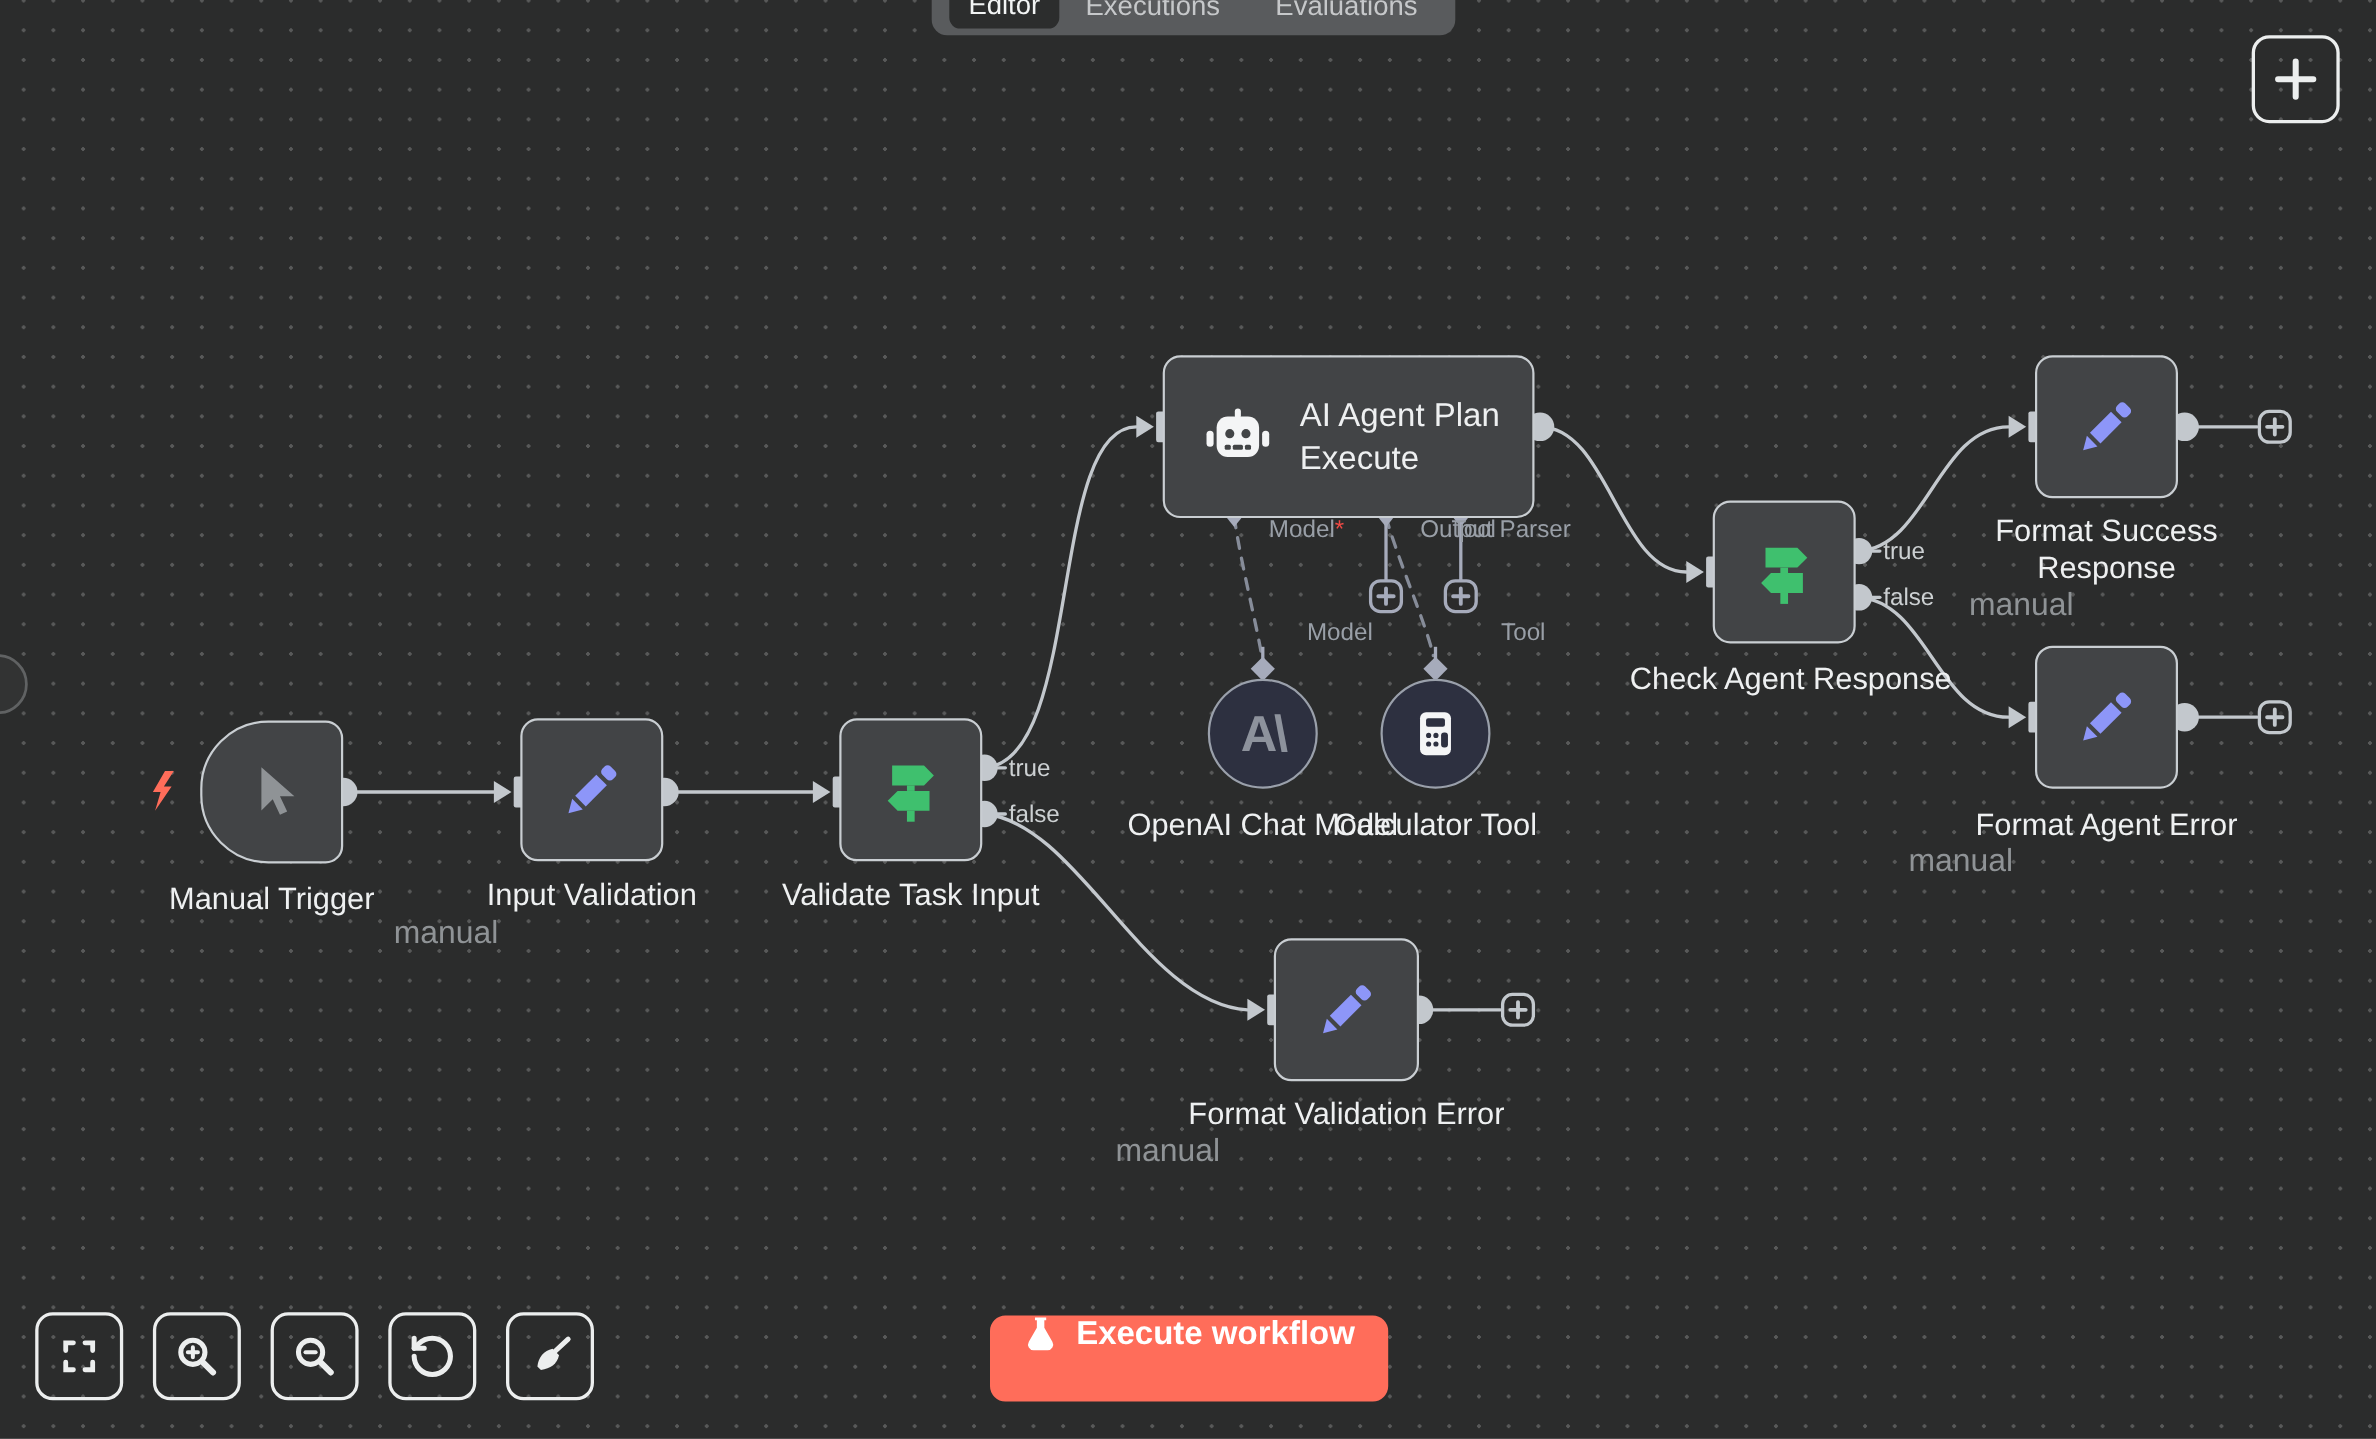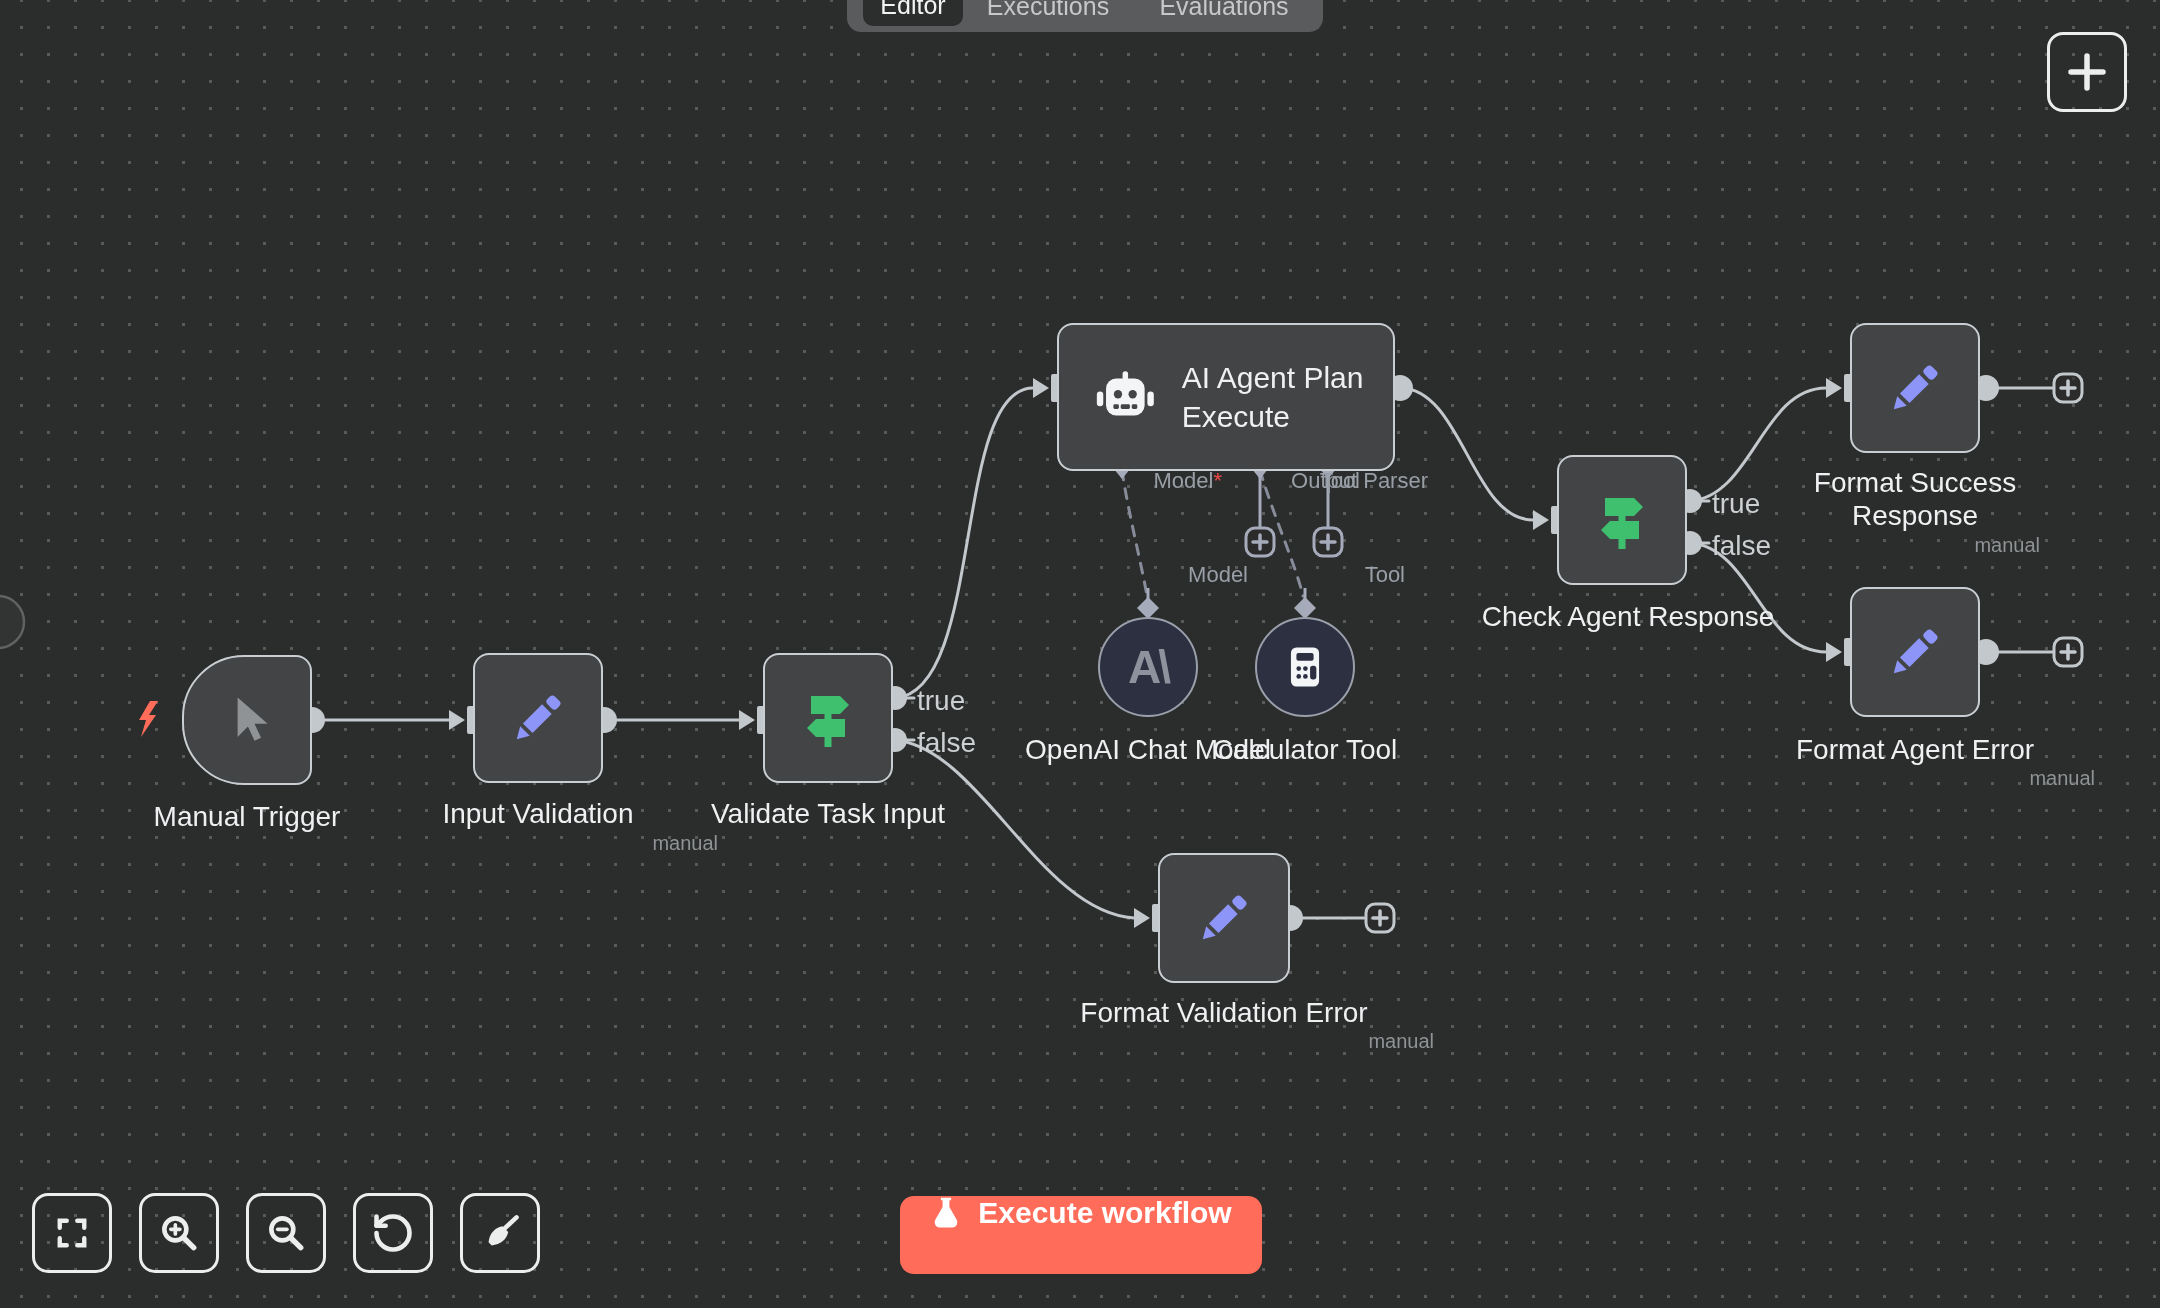--- a/index.html
+++ b/index.html
@@ -26,22 +26,22 @@
   .plusln2{stroke:var(--diamond);stroke-width:3.5;stroke-linecap:round;}
 
   .node{position:absolute;box-sizing:border-box;background:var(--node-fill);
     border:2.5px solid var(--node-border);border-radius:16px;display:flex;
     align-items:center;justify-content:center;}
   .node-trigger{border-radius:62px 16px 16px 62px;}
   .circle-node{position:absolute;box-sizing:border-box;width:100px;height:100px;border-radius:50%;
     background:var(--circle-fill);border:2.5px solid var(--circle-border);
     display:flex;align-items:center;justify-content:center;}
   .node-label{position:absolute;font-size:28px;line-height:33px;color:var(--text);text-align:center;}
-  .node-sub{position:absolute;font-size:20px;color:var(--muted);text-align:right;}
-  .io-label{position:absolute;font-size:28px;color:#ccd0d2;}
+  .node-sub{position:absolute;font-size:29px;color:var(--muted);text-align:left;}
+  .io-label{position:absolute;font-size:22px;color:#ccd0d2;}
   .port-label{position:absolute;width:200px;font-size:22px;color:var(--port-label);text-align:right;}
   .star{color:var(--star);}
   .ai-title{font-size:30px;line-height:39px;font-weight:500;color:var(--text);width:230px;}
   .openai-glyph{font-size:46px;font-weight:700;color:var(--glyph);letter-spacing:-3px;}
 
   .tabbar{position:absolute;left:847px;top:-22px;width:476px;height:54px;
     background:var(--tabbar);border-radius:14px;}
   .tab-pill{position:absolute;left:16px;top:6px;width:100px;height:42px;border-radius:10px;
     background:var(--tab-active-bg);color:#f2f4f4;font-size:25px;font-weight:500;
     display:flex;align-items:center;justify-content:center;}

